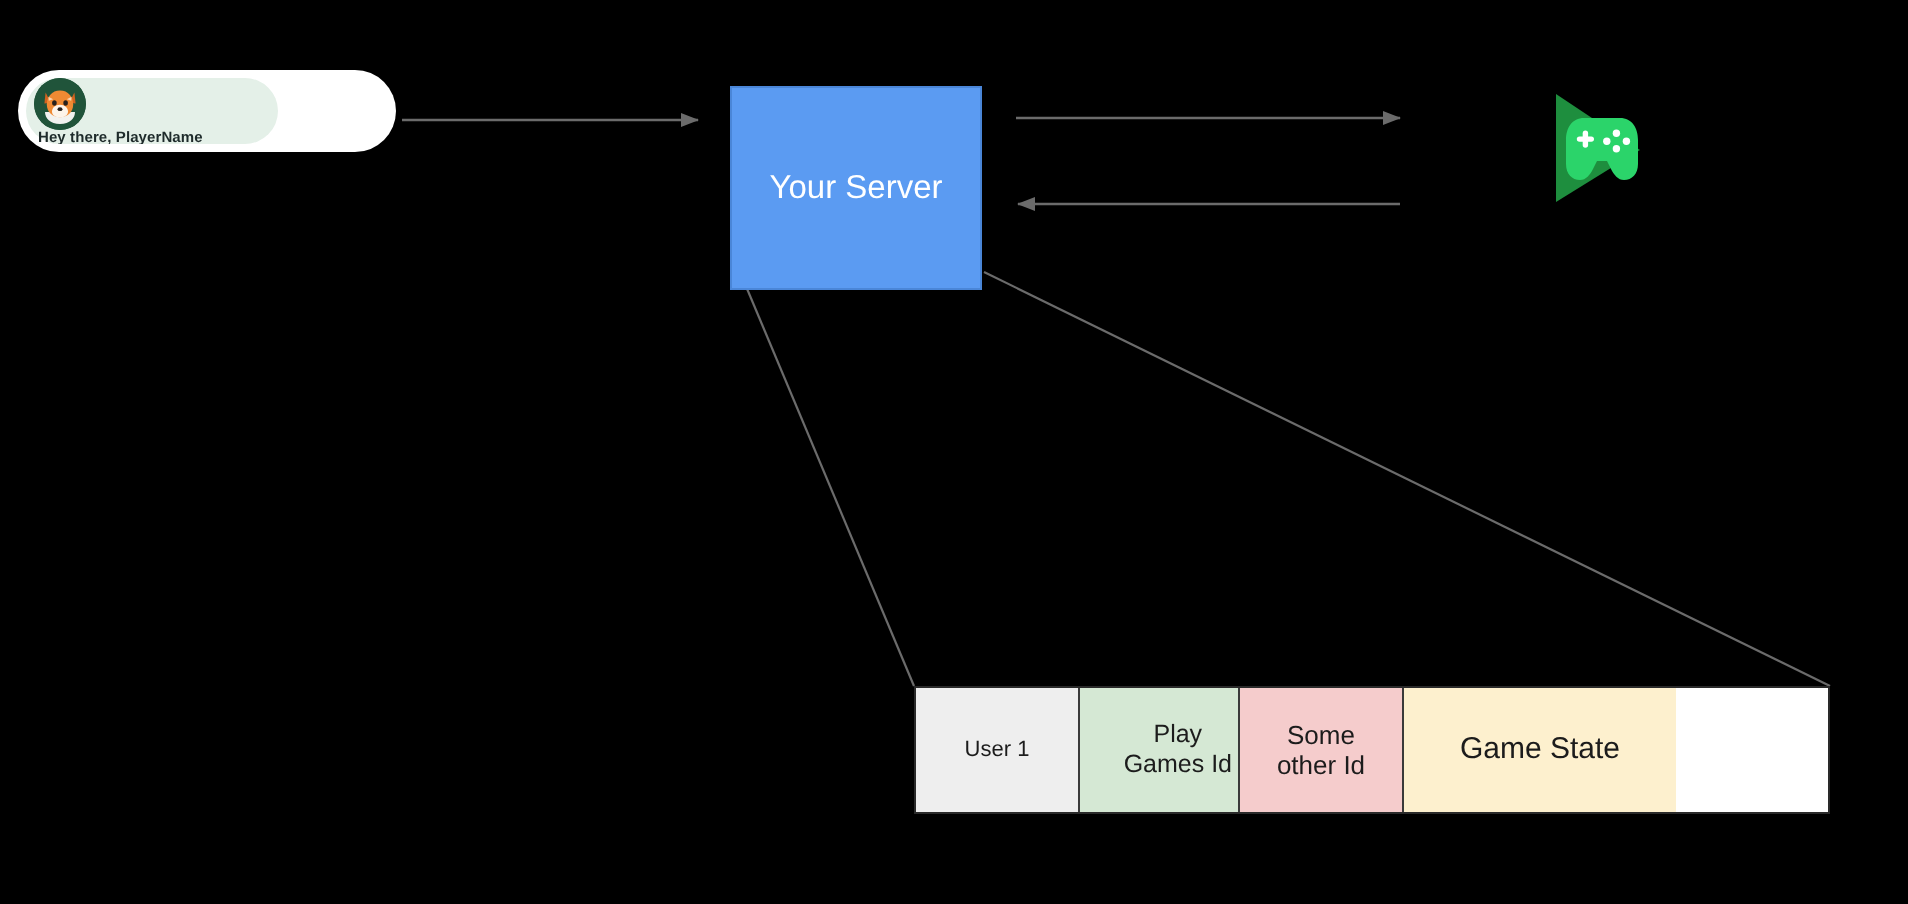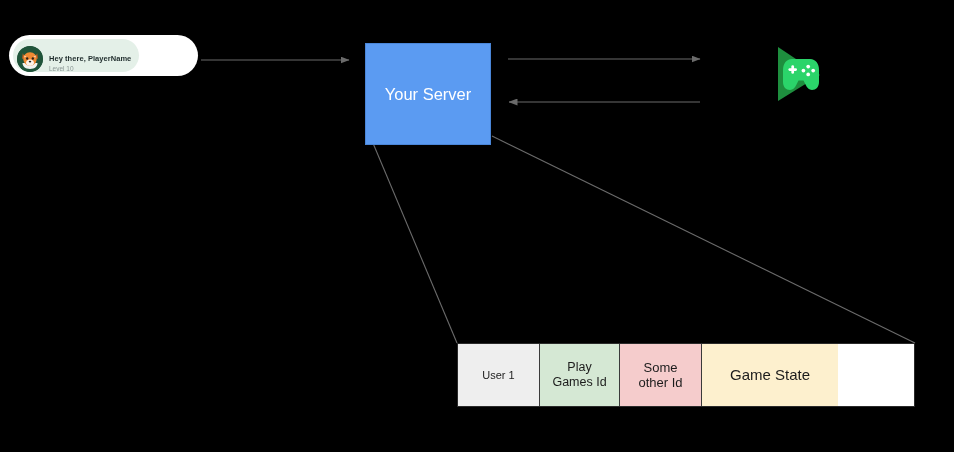--- a/index.html
+++ b/index.html
@@ -40,21 +40,22 @@
   }
   #player-pill {
     position: absolute;
     left: 4px;
     top: 4px;
     width: 126px;
     height: 33px;
     background: #e4f0e8;
     border-radius: 17px;
     display: flex;
-    align-items: flex-end;
+    align-items: flex-start;
+    flex-direction: column;
   }
   #player-avatar {
     width: 26px;
     height: 26px;
     border-radius: 50%;
     margin-left: 4px;
     flex: 0 0 auto;
     overflow: hidden;
     background: #20543a;
     position: relative;
@@ -126,21 +127,21 @@
     justify-content: center;
     text-align: center;
     box-sizing: border-box;
     border-right: 1px solid #3a3a3a;
     color: #1c1c1c;
     padding: 0 3px;
     line-height: 1.18;
   }
   .tcell:last-child { border-right: none; }
   .tcell.c0 { width: 82px;  background: #eeeeee; font-size: 11px; }
-  .tcell.c1 { width: 80px;  background: #d5e8d4; font-size: 12.5px; }
+  .tcell.c1 { width: 80px;  background: #d5e8d4; font-size: 12.5px; justify-content: flex-end; }
   .tcell.c2 { width: 80px;  background: #c3d5f3; font-size: 12.5px; }
   .tcell.c3 { width: 82px;  background: #f5cccc; font-size: 13px; }
   .tcell.c4 { width: 136px; background: #fdf0ce; font-size: 15px; }
 </style>
 </head>
 <body>
 
 <div id="canvas">
 
   <svg class="layer-svg" viewBox="0 0 954 452" xmlns="http://www.w3.org/2000/svg">

